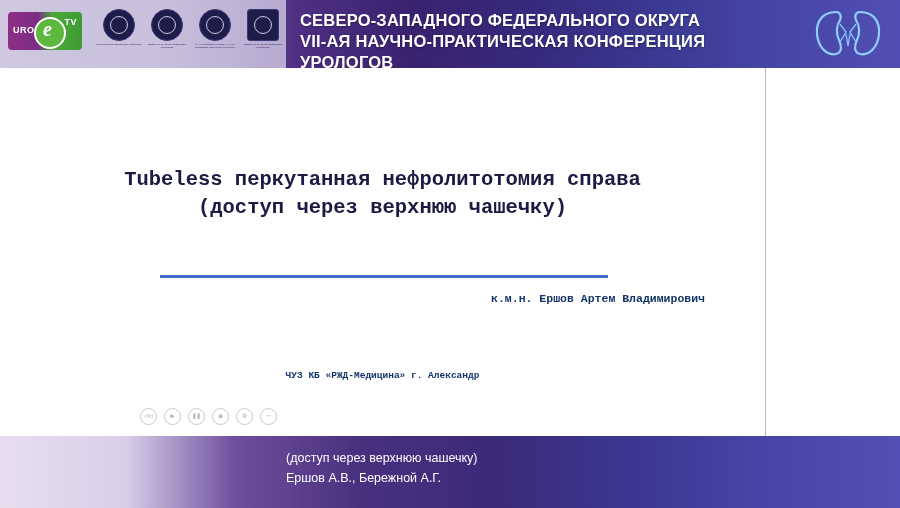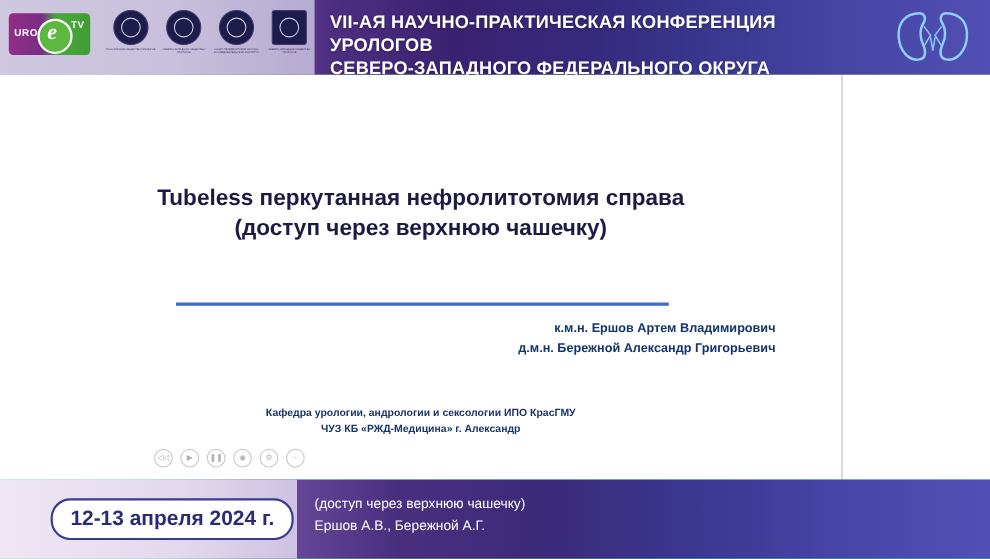--- a/index.html
+++ b/index.html
@@ -122,20 +122,21 @@
     right: 6px; top: 2px;
     width: 92px; height: 64px;
   }
 
   
   .slide {
     position: absolute;
     left: 0; top: 68px;
     width: 900px; height: 368px;
     background: #ffffff;
+    font-family: Liberation Mono, monospace;
   }
   .slide-divider {
     position: absolute;
     left: 765px; top: 0;
     width: 1px; height: 368px;
     background: #bdbdbd;
   }
   .slide-inner {
     position: absolute;
     left: 0; top: 0;
@@ -261,22 +262,22 @@
         <div class="shape"></div>
         <div class="cap">САНКТ-ПЕТЕРБУРГСКИЙ НАУЧНО-ИССЛЕДОВАТЕЛЬСКИЙ ИНСТИТУТ</div>
       </div>
       <div class="emblem" style="left:240px;">
         <div class="shape sq"></div>
         <div class="cap">СЕВЕРО-ЗАПАДНОЕ ОБЩЕСТВО УРОЛОГОВ</div>
       </div>
     </div>
 
     <div class="banner-title">
+      <div>СЕВЕРО-ЗАПАДНОГО ФЕДЕРАЛЬНОГО ОКРУГА</div>
       <div>VII-АЯ НАУЧНО-ПРАКТИЧЕСКАЯ КОНФЕРЕНЦИЯ УРОЛОГОВ</div>
-      <div>СЕВЕРО-ЗАПАДНОГО ФЕДЕРАЛЬНОГО ОКРУГА</div>
     </div>
 
     <svg class="kidney-art" viewBox="0 0 92 64">
       <path d="M34 10 C20 10 14 20 15 32 C16 44 24 54 34 52 C40 51 40 44 37 38 C34 32 34 24 38 18 C40 14 38 10 34 10 Z" fill="none" stroke="#8fd0ff" stroke-width="2.2"></path>
       <path d="M58 10 C72 10 78 20 77 32 C76 44 68 54 58 52 C52 51 52 44 55 38 C58 32 58 24 54 18 C52 14 54 10 58 10 Z" fill="none" stroke="#8fd0ff" stroke-width="2.2"></path>
       <path d="M38 22 L44 30 L38 40" fill="none" stroke="#7fc6f6" stroke-width="1.4"></path>
       <path d="M54 22 L48 30 L54 40" fill="none" stroke="#7fc6f6" stroke-width="1.4"></path>
       <path d="M44 32 L46 44 L48 32" fill="none" stroke="#7fc6f6" stroke-width="1.4"></path>
     </svg>
   </div>
@@ -286,43 +287,38 @@
 
       <div class="slide-title">
         <div>Tubeless перкутанная нефролитотомия справа</div>
         <div>(доступ через верхнюю чашечку)</div>
       </div>
 
       <div class="rule"></div>
 
       <div class="authors">
         <div>к.м.н. Ершов Артем Владимирович</div>
-        <div>д.м.н. Бережной Александр Григорьевич</div>
       </div>
 
       <div class="affiliation">
-        <div>Кафедра урологии, андрологии и сексологии ИПО КрасГМУ</div>
         <div>ЧУЗ КБ «РЖД-Медицина» г. Александр</div>
       </div>
 
       <div class="player">
         <div class="pbtn">◁◁</div>
         <div class="pbtn">▶</div>
         <div class="pbtn">❚❚</div>
         <div class="pbtn">◉</div>
         <div class="pbtn">⚙</div>
         <div class="pbtn">⋯</div>
       </div>
     </div>
     <div class="slide-divider"></div>
   </div>
 
   <div class="footer">
-    <div class="footer-left">
-      <div class="date-pill">12-13 апреля 2024 г.</div>
-    </div>
     <div class="footer-text">
       <div>(доступ через верхнюю чашечку)</div>
       <div class="ln3">Ершов А.В., Бережной А.Г.</div>
     </div>
   </div>
 
 </div>
 
 </body></html>

